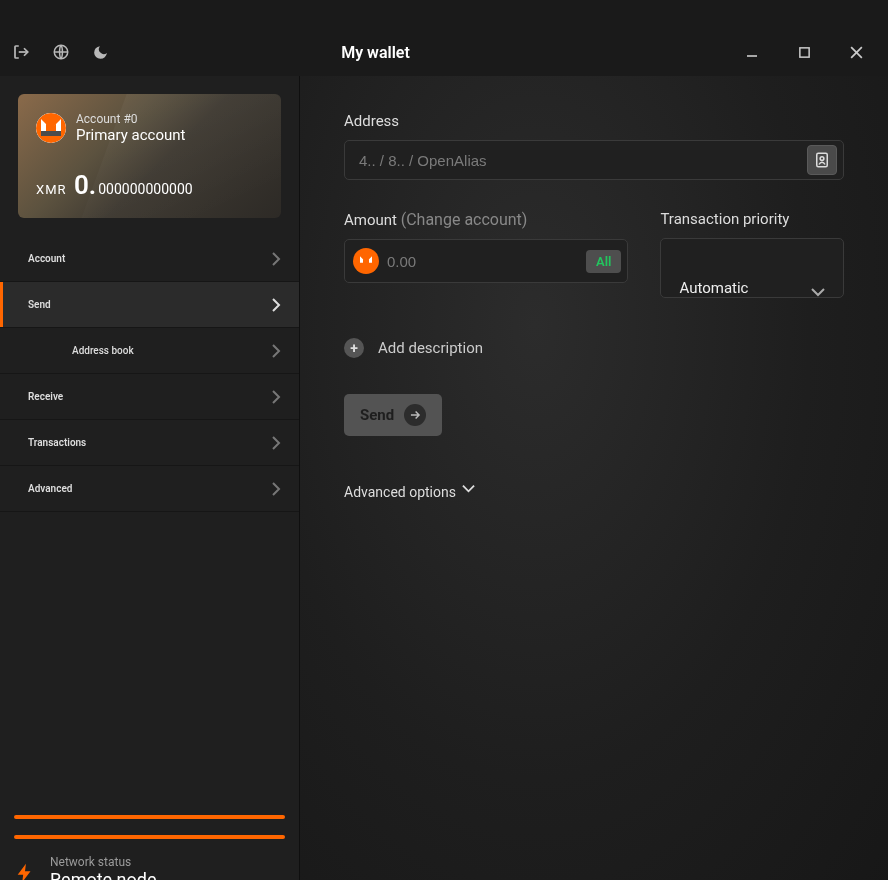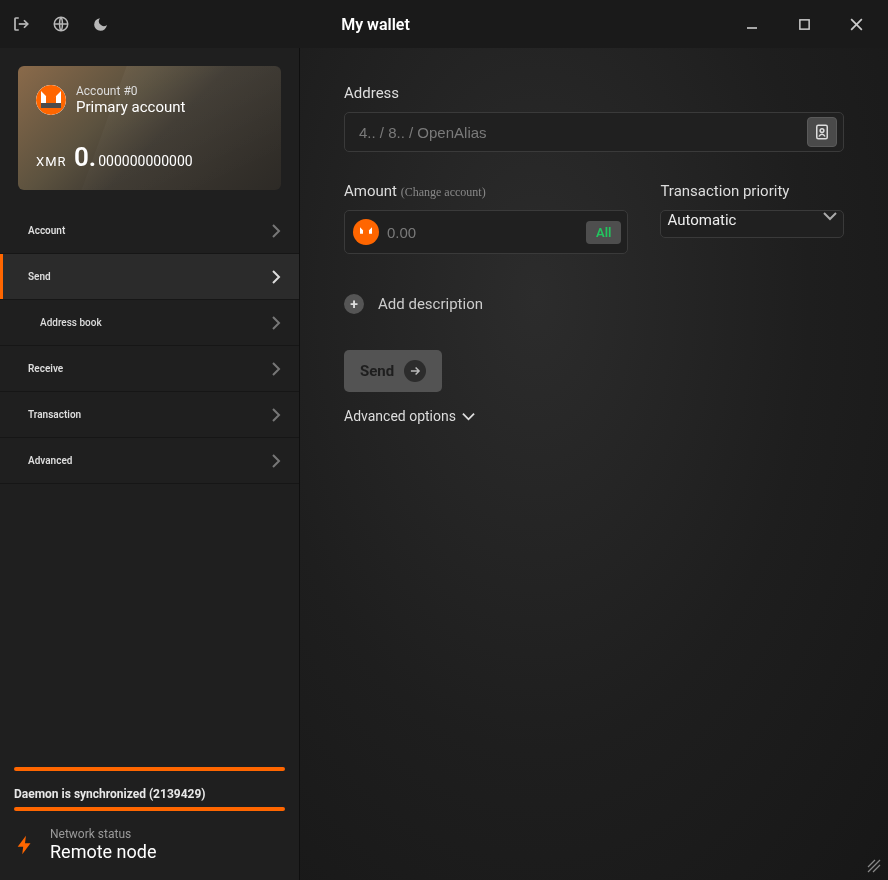--- a/index.html
+++ b/index.html
@@ -11,20 +11,21 @@
     font-size: 14px;
     overflow: hidden;
     position: relative;
   }
   .titlebar {
     height: 48px;
     display: flex;
     align-items: center;
     padding: 0 12px;
     background: #1a1a1a;
+    margin-top: 28px;
   }
   .titlebar-left { display: flex; gap: 22px; align-items: center; }
   .titlebar-left .tb-icon { color: #b8b8b8; cursor: pointer; display:flex; align-items:center; }
   .titlebar-title { flex: 1; text-align: center; font-size: 16px; font-weight:600; color: #fff; margin-left:-90px;}
   .titlebar-right { display: flex; gap: 12px; align-items: center; }
   .win-btn { width: 40px; height: 40px; display:flex; align-items:center; justify-content:center; color:#ccc; cursor:pointer;}
   .app-body { display: flex; height: calc(100% - 48px); }
   .sidebar {
     width: 300px;
     background: #1f1f1f;
@@ -61,41 +62,41 @@
   .balance-line .frac { font-size: 14px; margin-left:2px;}
   .nav { margin-top: 8px; }
   .nav-item {
     height: 46px;
     display:flex; align-items:center;
     padding: 0 18px 0 28px;
     color:#ddd; font-weight:600; font-size:10px;
     border-bottom: 1px solid #161616;
     position:relative; cursor:pointer;gap:28px;
   }
-  .nav-item.sub { padding-left: 40px; font-weight:500;}
+  .nav-item.sub { padding-left: 72px; font-weight:500;}
   .nav-item.active { background: #2b2b2b; }
   .nav-item.active::before {
     content:""; position:absolute; left:0; top:0; bottom:0; width:3px; background:#ff6600;
   }
   .nav-item .chev { margin-left:auto; color:#777; }
   .sidebar-bottom { margin-top:auto; padding: 12px 14px 18px 14px;}
   .sync-label { font-size:12px; font-weight:700; color:#e8e8e8; margin-bottom:6px;}
   .sync-bar { height:4px; width:100%; background:#ff6600; border-radius:2px; margin-bottom:16px;}
   .net-row { display:flex; align-items:center; gap:14px; margin-top:6px;}
   .bolt { color:#ff6600; font-size:26px; }
   .net-text .sub { font-size:12px; color:#9a9a9a;}
   .net-text .val { font-size:18px; color:#fff;}
   .main {
     flex:1;
     background: radial-gradient(ellipse at 40% 30%, #2c2c2c 0%, #1e1e1e 55%, #171717 100%);
     padding: 36px 44px;
     position:relative;
   }
   .field-label { font-size:15px; color:#ddd; margin-bottom:10px; display:block;}
-  .field-label .hint { font-size:12px; color:#888; font-weight:400;font-family:Liberation Serif, serif;}
+  .field-label .hint { font-size:16px; color:#888; font-weight:400;}
   .input-wrap {
     display:flex; align-items:center;
     background:#202020; border:1px solid #3a3a3a; border-radius:5px;
     height:40px; padding:0 6px 0 14px;
   }
   .input-wrap input {
     flex:1; background:transparent; border:none; outline:none;
     color:#e5e5e5; font-size:15px;
   }
   .input-wrap input::placeholder{ color:#7a7a7a;}
@@ -107,34 +108,34 @@
   .row2 { display:flex; gap:32px; margin-top:30px;}
   .col-amount { flex:1.3; }
   .col-priority { flex:1; }
   .amount-wrap { position:relative; display:flex; align-items:center;
     background:#202020; border:1px solid #3a3a3a; border-radius:5px; height:44px; padding:0 6px 0 8px;}
   .amount-wrap .mini-logo{ width:26px;height:26px;border-radius:50%;background:#ff6600;display:flex;align-items:center;justify-content:center;margin-right:8px;}
   .amount-wrap input{flex:1;background:transparent;border:none;outline:none;color:#ddd;font-size:15px;}
   .amount-wrap input::placeholder{color:#7a7a7a;}
   .all-btn{ padding:4px 10px; background:#4e4e4e; color:#22c55e; border-radius:4px; font-size:13px; font-weight:600; cursor:pointer;}
   .select-wrap{
-    background:#202020; border:1px solid #3a3a3a; border-radius:5px; height:28px;
-    display:flex; align-items:flex-start; padding:0 6px; cursor:pointer;
+    background:#202020; border:1px solid #3a3a3a; border-radius:5px; height:60px;
+    display:flex; align-items:flex-end; padding:0 18px; cursor:pointer;
   }
   .select-wrap .sel-val{ flex:1; color:#eee; font-size:15px;}
   .select-wrap .chev{ color:#aaa;}
   .add-desc { display:flex; align-items:center; gap:14px; margin-top:40px; color:#ccc; cursor:pointer; font-size:15px;}
   .plus-circ{ width:20px;height:20px;border-radius:50%;background:#555;color:#ddd;display:flex;align-items:center;justify-content:center;font-size:14px;font-weight:700;}
   .send-btn{
     margin-top:36px; display:inline-flex; align-items:center; gap:10px;
     background:#535353; color:#1e1e1e; font-weight:700; font-size:15px;
     padding:10px 16px; border-radius:5px; cursor:pointer;
   }
   .send-btn .arrow-circ{ width:22px;height:22px;border-radius:50%;background:#2c2c2c;color:#bbb;display:flex;align-items:center;justify-content:center;}
-  .adv-opt{ margin-top:16px; color:#ddd; display:flex; align-items:center; gap:6px; cursor:pointer; font-size:14px;}
+  .adv-opt{ margin-top:48px; color:#ddd; display:flex; align-items:flex-start; gap:6px; cursor:pointer; font-size:14px;}
   .resize-grip{ position:absolute; right:6px; bottom:6px; color:#888; transform: rotate(0deg);}
   svg { display:block; }
 </style>
 </head>
 <body>
 
 <div class="titlebar">
   <div class="titlebar-left">
     <span class="tb-icon">
       <svg width="18" height="18" viewBox="0 0 24 24" fill="none" stroke="currentColor" stroke-width="2.3">
@@ -226,40 +227,39 @@
       </div>
       <div class="nav-item">
         <span>Receive</span>
         <span class="chev">
           <svg width="10" height="14" viewBox="0 0 8 14" fill="none" stroke="currentColor" stroke-width="2">
               <path d="M1 1l6 6-6 6"></path>
             </svg>
         </span>
       </div>
       <div class="nav-item">
-        <span>Transaction</span>
+        <span>Transactions</span>
         <span class="chev">
           <svg width="10" height="14" viewBox="0 0 8 14" fill="none" stroke="currentColor" stroke-width="2">
               <path d="M1 1l6 6-6 6"></path>
             </svg>
         </span>
       </div>
       <div class="nav-item">
         <span>Advanced</span>
         <span class="chev">
           <svg width="10" height="14" viewBox="0 0 8 14" fill="none" stroke="currentColor" stroke-width="2">
               <path d="M1 1l6 6-6 6"></path>
             </svg>
         </span>
       </div>
     </div>
 
     <div class="sidebar-bottom">
       <div class="sync-bar"></div>
-      <div class="sync-label">Daemon is synchronized (2139429)</div>
       <div class="sync-bar"></div>
       <div class="net-row">
         <div class="bolt">
           <svg width="22" height="30" viewBox="0 0 24 24" fill="#ff6600">
               <path d="M13 2L4 14h6l-1 8 9-12h-6l1-8z"></path>
             </svg>
         </div>
         <div class="net-text">
           <div class="sub">Network status</div>
           <div class="val">Remote node</div>

